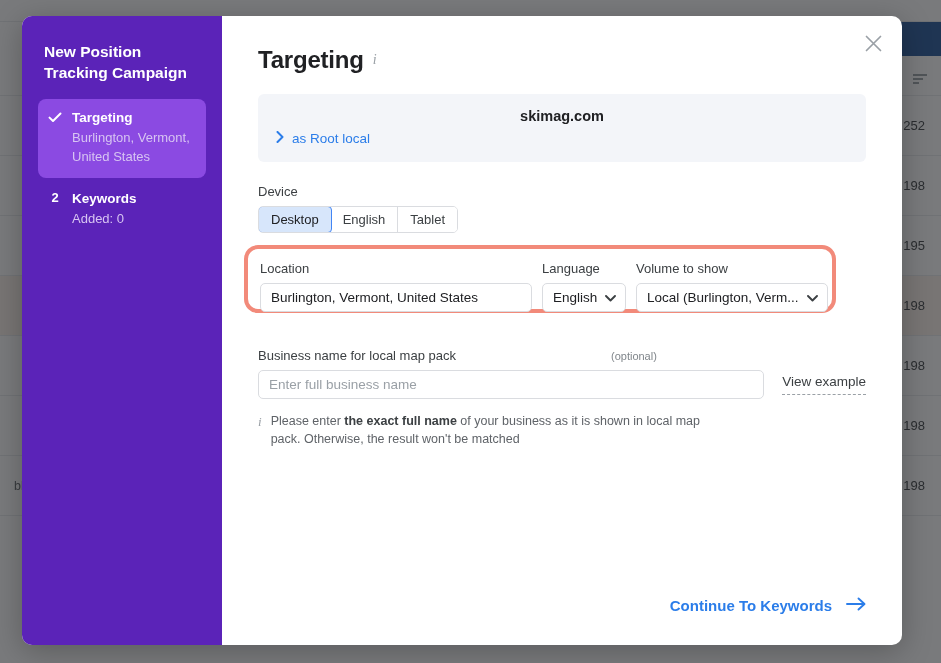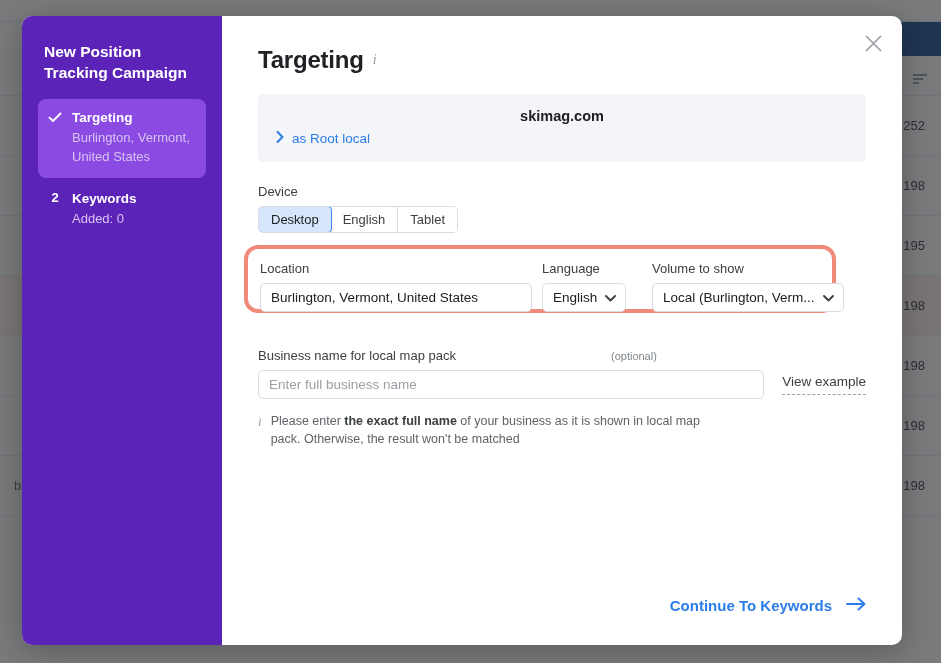--- a/index.html
+++ b/index.html
@@ -245,21 +245,21 @@
     pointer-events: none;
   }
   #location-row {
     display: flex;
     align-items: flex-end;
     gap: 10px;
     position: relative;
   }
   .loc-col-location { width: 272px; }
   .loc-col-language { width: 84px; }
-  .loc-col-volume   { width: 192px; margin-left: 16px; }
+  .loc-col-volume   { width: 192px; }
 
   .text-input {
     width: 100%;
     height: 29px;
     border: 1px solid #dadce0;
     border-radius: 5px;
     padding: 0 10px;
     font-size: 13.5px;
     color: #202124;
     font-family: "Liberation Sans", sans-serif;

